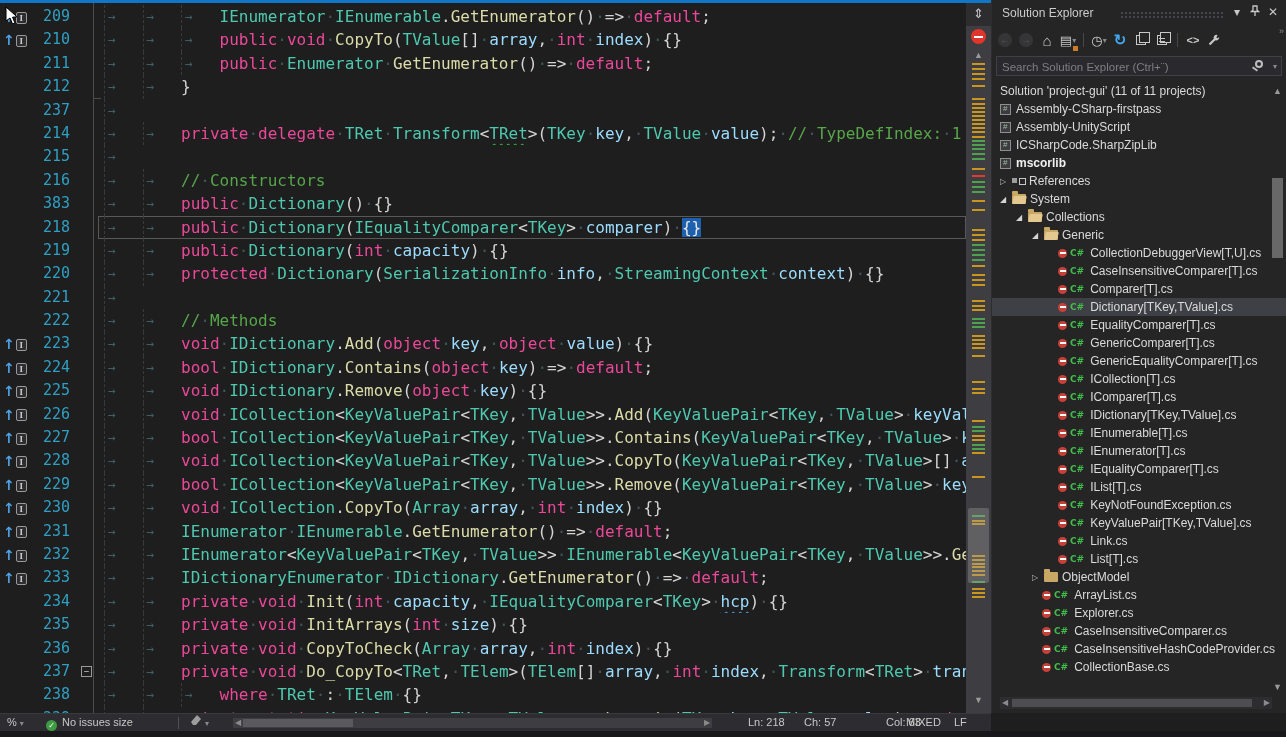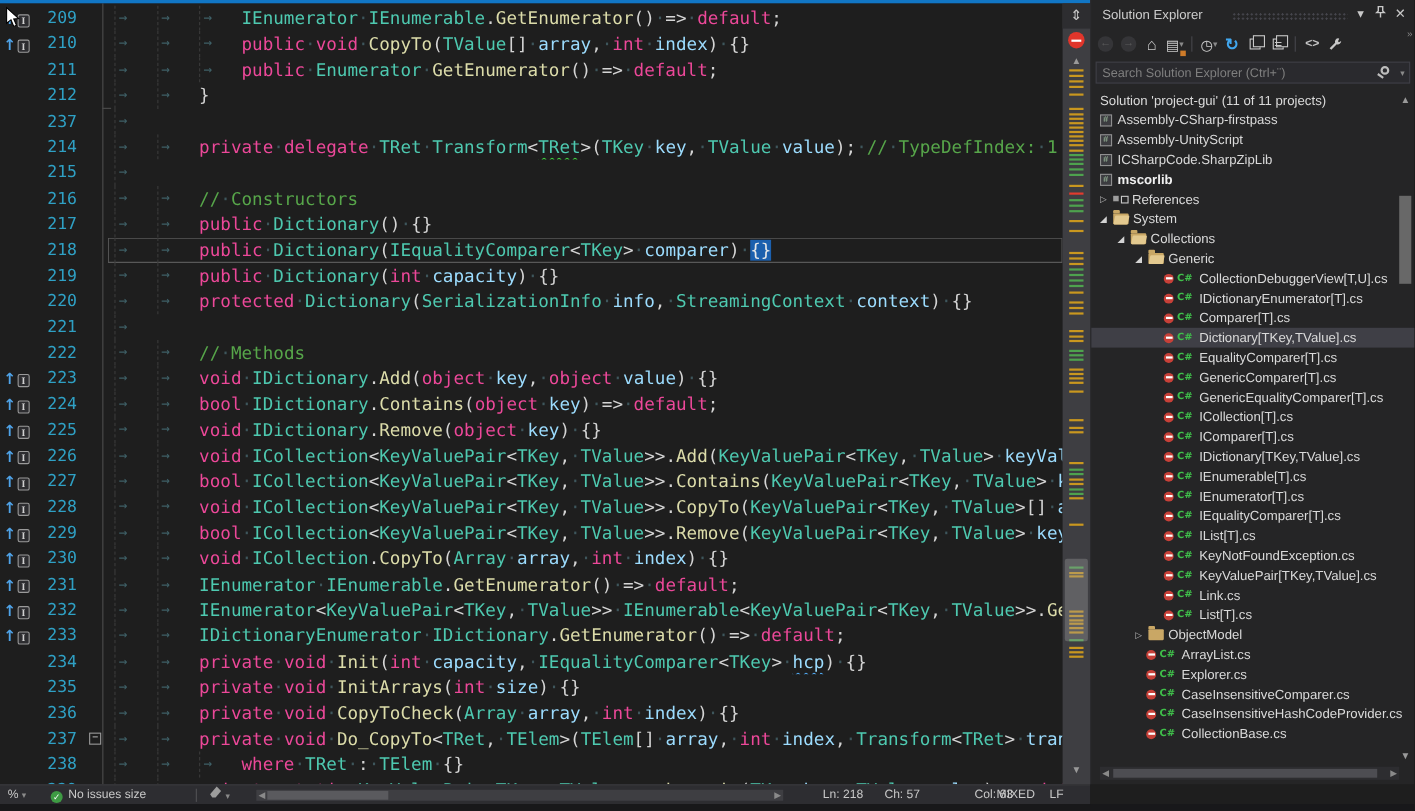--- a/index.html
+++ b/index.html
@@ -145,21 +145,21 @@
       <div id="regionTick"></div>
       <div id="codeRows">
           <div class="crow"><span class="gut"><span class="impl"><b class="ua">↑</b><b class="ib">I</b></span></span><span class="lnum">209</span><span class="outl"></span><span class="codecell"><span class="tab">→</span><span class="tab">→</span><span class="tab">→</span><span class="tk t">IEnumerator</span><span class="tk o"><span class="ws">·</span></span><span class="tk t">IEnumerable</span><span class="tk o">.</span><span class="tk m">GetEnumerator</span><span class="tk o">()<span class="ws">·</span>=&gt;<span class="ws">·</span></span><span class="tk k">default</span><span class="tk o">;</span></span></div>
           <div class="crow"><span class="gut"><span class="impl"><b class="ua">↑</b><b class="ib">I</b></span></span><span class="lnum">210</span><span class="outl"></span><span class="codecell"><span class="tab">→</span><span class="tab">→</span><span class="tab">→</span><span class="tk k">public</span><span class="tk o"><span class="ws">·</span></span><span class="tk k">void</span><span class="tk o"><span class="ws">·</span></span><span class="tk m">CopyTo</span><span class="tk o">(</span><span class="tk t">TValue</span><span class="tk o">[]<span class="ws">·</span></span><span class="tk p">array</span><span class="tk o">,<span class="ws">·</span></span><span class="tk k">int</span><span class="tk o"><span class="ws">·</span></span><span class="tk p">index</span><span class="tk o">)<span class="ws">·</span>{}</span></span></div>
           <div class="crow"><span class="gut"></span><span class="lnum">211</span><span class="outl"></span><span class="codecell"><span class="tab">→</span><span class="tab">→</span><span class="tab">→</span><span class="tk k">public</span><span class="tk o"><span class="ws">·</span></span><span class="tk t">Enumerator</span><span class="tk o"><span class="ws">·</span></span><span class="tk m">GetEnumerator</span><span class="tk o">()<span class="ws">·</span>=&gt;<span class="ws">·</span></span><span class="tk k">default</span><span class="tk o">;</span></span></div>
           <div class="crow"><span class="gut"></span><span class="lnum">212</span><span class="outl"></span><span class="codecell"><span class="tab">→</span><span class="tab">→</span><span class="tk o">}</span></span></div>
           <div class="crow"><span class="gut"></span><span class="lnum">237</span><span class="outl"></span><span class="codecell"><span class="tab">→</span></span></div>
           <div class="crow"><span class="gut"></span><span class="lnum">214</span><span class="outl"></span><span class="codecell"><span class="tab">→</span><span class="tab">→</span><span class="tk k">private</span><span class="tk o"><span class="ws">·</span></span><span class="tk k">delegate</span><span class="tk o"><span class="ws">·</span></span><span class="tk t">TRet</span><span class="tk o"><span class="ws">·</span></span><span class="tk t">Transform</span><span class="tk o">&lt;</span><span class="tk t sqg">TRet</span><span class="tk o">&gt;(</span><span class="tk t">TKey</span><span class="tk o"><span class="ws">·</span></span><span class="tk p">key</span><span class="tk o">,<span class="ws">·</span></span><span class="tk t">TValue</span><span class="tk o"><span class="ws">·</span></span><span class="tk p">value</span><span class="tk o">);<span class="ws">·</span></span><span class="tk c">//<span class="ws">·</span>TypeDefIndex:<span class="ws">·</span>1</span></span></div>
           <div class="crow"><span class="gut"></span><span class="lnum">215</span><span class="outl"></span><span class="codecell"><span class="tab">→</span></span></div>
           <div class="crow"><span class="gut"></span><span class="lnum">216</span><span class="outl"></span><span class="codecell"><span class="tab">→</span><span class="tab">→</span><span class="tk c">//<span class="ws">·</span>Constructors</span></span></div>
-          <div class="crow"><span class="gut"></span><span class="lnum">217</span><span class="outl"></span><span class="codecell"><span class="tab">→</span><span class="tab">→</span><span class="tk k">public</span><span class="tk o"><span class="ws">·</span></span><span class="tk t">Dictionary</span><span class="tk o">()<span class="ws">·</span>{}</span></span></div>
+          <div class="crow"><span class="gut"></span><span class="lnum">383</span><span class="outl"></span><span class="codecell"><span class="tab">→</span><span class="tab">→</span><span class="tk k">public</span><span class="tk o"><span class="ws">·</span></span><span class="tk t">Dictionary</span><span class="tk o">()<span class="ws">·</span>{}</span></span></div>
           <div class="crow current"><span class="gut"></span><span class="lnum">218</span><span class="outl"></span><span class="codecell"><span class="tab">→</span><span class="tab">→</span><span class="tk k">public</span><span class="tk o"><span class="ws">·</span></span><span class="tk t">Dictionary</span><span class="tk o">(</span><span class="tk t">IEqualityComparer</span><span class="tk o">&lt;</span><span class="tk t">TKey</span><span class="tk o">&gt;<span class="ws">·</span></span><span class="tk p">comparer</span><span class="tk o">)<span class="ws">·</span></span><span class="tk sel">{}</span></span></div>
           <div class="crow"><span class="gut"></span><span class="lnum">219</span><span class="outl"></span><span class="codecell"><span class="tab">→</span><span class="tab">→</span><span class="tk k">public</span><span class="tk o"><span class="ws">·</span></span><span class="tk t">Dictionary</span><span class="tk o">(</span><span class="tk k">int</span><span class="tk o"><span class="ws">·</span></span><span class="tk p">capacity</span><span class="tk o">)<span class="ws">·</span>{}</span></span></div>
           <div class="crow"><span class="gut"></span><span class="lnum">220</span><span class="outl"></span><span class="codecell"><span class="tab">→</span><span class="tab">→</span><span class="tk k">protected</span><span class="tk o"><span class="ws">·</span></span><span class="tk t">Dictionary</span><span class="tk o">(</span><span class="tk t">SerializationInfo</span><span class="tk o"><span class="ws">·</span></span><span class="tk p">info</span><span class="tk o">,<span class="ws">·</span></span><span class="tk t">StreamingContext</span><span class="tk o"><span class="ws">·</span></span><span class="tk p">context</span><span class="tk o">)<span class="ws">·</span>{}</span></span></div>
           <div class="crow"><span class="gut"></span><span class="lnum">221</span><span class="outl"></span><span class="codecell"><span class="tab">→</span></span></div>
           <div class="crow"><span class="gut"></span><span class="lnum">222</span><span class="outl"></span><span class="codecell"><span class="tab">→</span><span class="tab">→</span><span class="tk c">//<span class="ws">·</span>Methods</span></span></div>
           <div class="crow"><span class="gut"><span class="impl"><b class="ua">↑</b><b class="ib">I</b></span></span><span class="lnum">223</span><span class="outl"></span><span class="codecell"><span class="tab">→</span><span class="tab">→</span><span class="tk k">void</span><span class="tk o"><span class="ws">·</span></span><span class="tk t">IDictionary</span><span class="tk o">.</span><span class="tk m">Add</span><span class="tk o">(</span><span class="tk k">object</span><span class="tk o"><span class="ws">·</span></span><span class="tk p">key</span><span class="tk o">,<span class="ws">·</span></span><span class="tk k">object</span><span class="tk o"><span class="ws">·</span></span><span class="tk p">value</span><span class="tk o">)<span class="ws">·</span>{}</span></span></div>
           <div class="crow"><span class="gut"><span class="impl"><b class="ua">↑</b><b class="ib">I</b></span></span><span class="lnum">224</span><span class="outl"></span><span class="codecell"><span class="tab">→</span><span class="tab">→</span><span class="tk k">bool</span><span class="tk o"><span class="ws">·</span></span><span class="tk t">IDictionary</span><span class="tk o">.</span><span class="tk m">Contains</span><span class="tk o">(</span><span class="tk k">object</span><span class="tk o"><span class="ws">·</span></span><span class="tk p">key</span><span class="tk o">)<span class="ws">·</span>=&gt;<span class="ws">·</span></span><span class="tk k">default</span><span class="tk o">;</span></span></div>
           <div class="crow"><span class="gut"><span class="impl"><b class="ua">↑</b><b class="ib">I</b></span></span><span class="lnum">225</span><span class="outl"></span><span class="codecell"><span class="tab">→</span><span class="tab">→</span><span class="tk k">void</span><span class="tk o"><span class="ws">·</span></span><span class="tk t">IDictionary</span><span class="tk o">.</span><span class="tk m">Remove</span><span class="tk o">(</span><span class="tk k">object</span><span class="tk o"><span class="ws">·</span></span><span class="tk p">key</span><span class="tk o">)<span class="ws">·</span>{}</span></span></div>
           <div class="crow"><span class="gut"><span class="impl"><b class="ua">↑</b><b class="ib">I</b></span></span><span class="lnum">226</span><span class="outl"></span><span class="codecell"><span class="tab">→</span><span class="tab">→</span><span class="tk k">void</span><span class="tk o"><span class="ws">·</span></span><span class="tk t">ICollection</span><span class="tk o">&lt;</span><span class="tk t">KeyValuePair</span><span class="tk o">&lt;</span><span class="tk t">TKey</span><span class="tk o">,<span class="ws">·</span></span><span class="tk t">TValue</span><span class="tk o">&gt;&gt;.</span><span class="tk m">Add</span><span class="tk o">(</span><span class="tk t">KeyValuePair</span><span class="tk o">&lt;</span><span class="tk t">TKey</span><span class="tk o">,<span class="ws">·</span></span><span class="tk t">TValue</span><span class="tk o">&gt;<span class="ws">·</span></span><span class="tk p">keyValuePair</span></span></div>
           <div class="crow"><span class="gut"><span class="impl"><b class="ua">↑</b><b class="ib">I</b></span></span><span class="lnum">227</span><span class="outl"></span><span class="codecell"><span class="tab">→</span><span class="tab">→</span><span class="tk k">bool</span><span class="tk o"><span class="ws">·</span></span><span class="tk t">ICollection</span><span class="tk o">&lt;</span><span class="tk t">KeyValuePair</span><span class="tk o">&lt;</span><span class="tk t">TKey</span><span class="tk o">,<span class="ws">·</span></span><span class="tk t">TValue</span><span class="tk o">&gt;&gt;.</span><span class="tk m">Contains</span><span class="tk o">(</span><span class="tk t">KeyValuePair</span><span class="tk o">&lt;</span><span class="tk t">TKey</span><span class="tk o">,<span class="ws">·</span></span><span class="tk t">TValue</span><span class="tk o">&gt;<span class="ws">·</span></span><span class="tk p">keyValuePair</span></span></div>
@@ -387,21 +387,21 @@
           <span class="lbl">Generic</span>
         </div>
         <div class="trow" style="padding-left: 66px;">
           <span class="lockico"></span>
           <span class="csico">C#</span>
           <span class="lbl">CollectionDebuggerView[T,U].cs</span>
         </div>
         <div class="trow" style="padding-left: 66px;">
           <span class="lockico"></span>
           <span class="csico">C#</span>
-          <span class="lbl">IDictionaryEnumerator[T].cs</span>
+          <span class="lbl">CaseInsensitiveComparer[T].cs</span>
         </div>
         <div class="trow" style="padding-left: 66px;">
           <span class="lockico"></span>
           <span class="csico">C#</span>
           <span class="lbl">Comparer[T].cs</span>
         </div>
         <div class="trow selrow" style="padding-left: 66px;">
           <span class="lockico"></span>
           <span class="csico">C#</span>
           <span class="lbl">Dictionary[TKey,TValue].cs</span>

